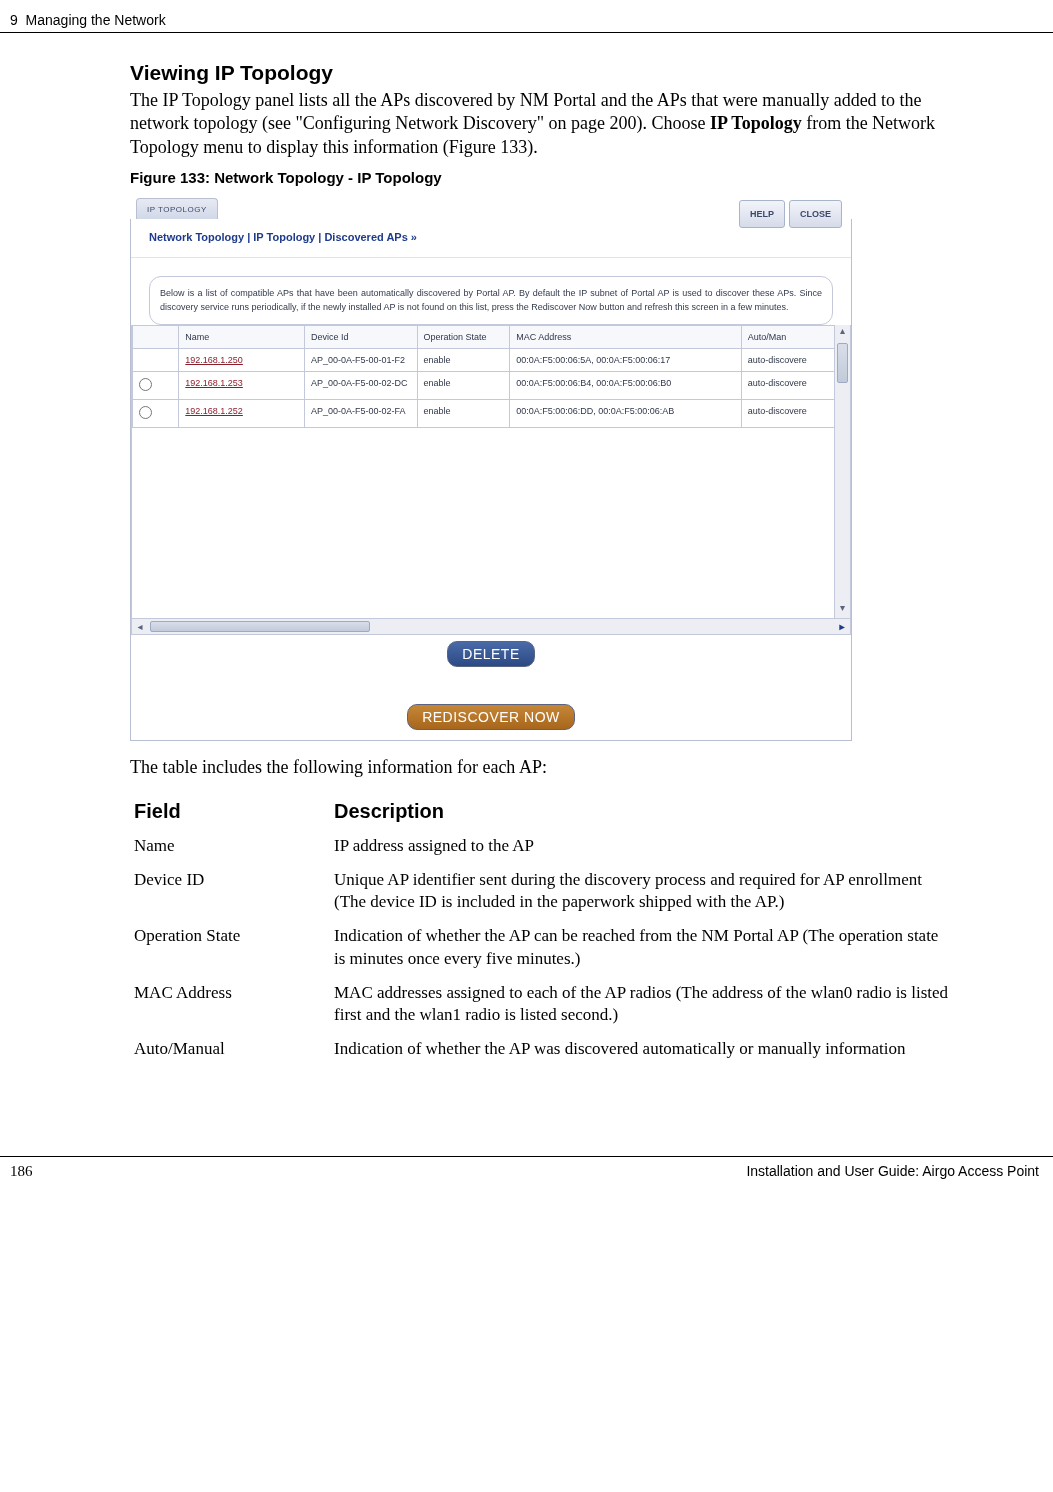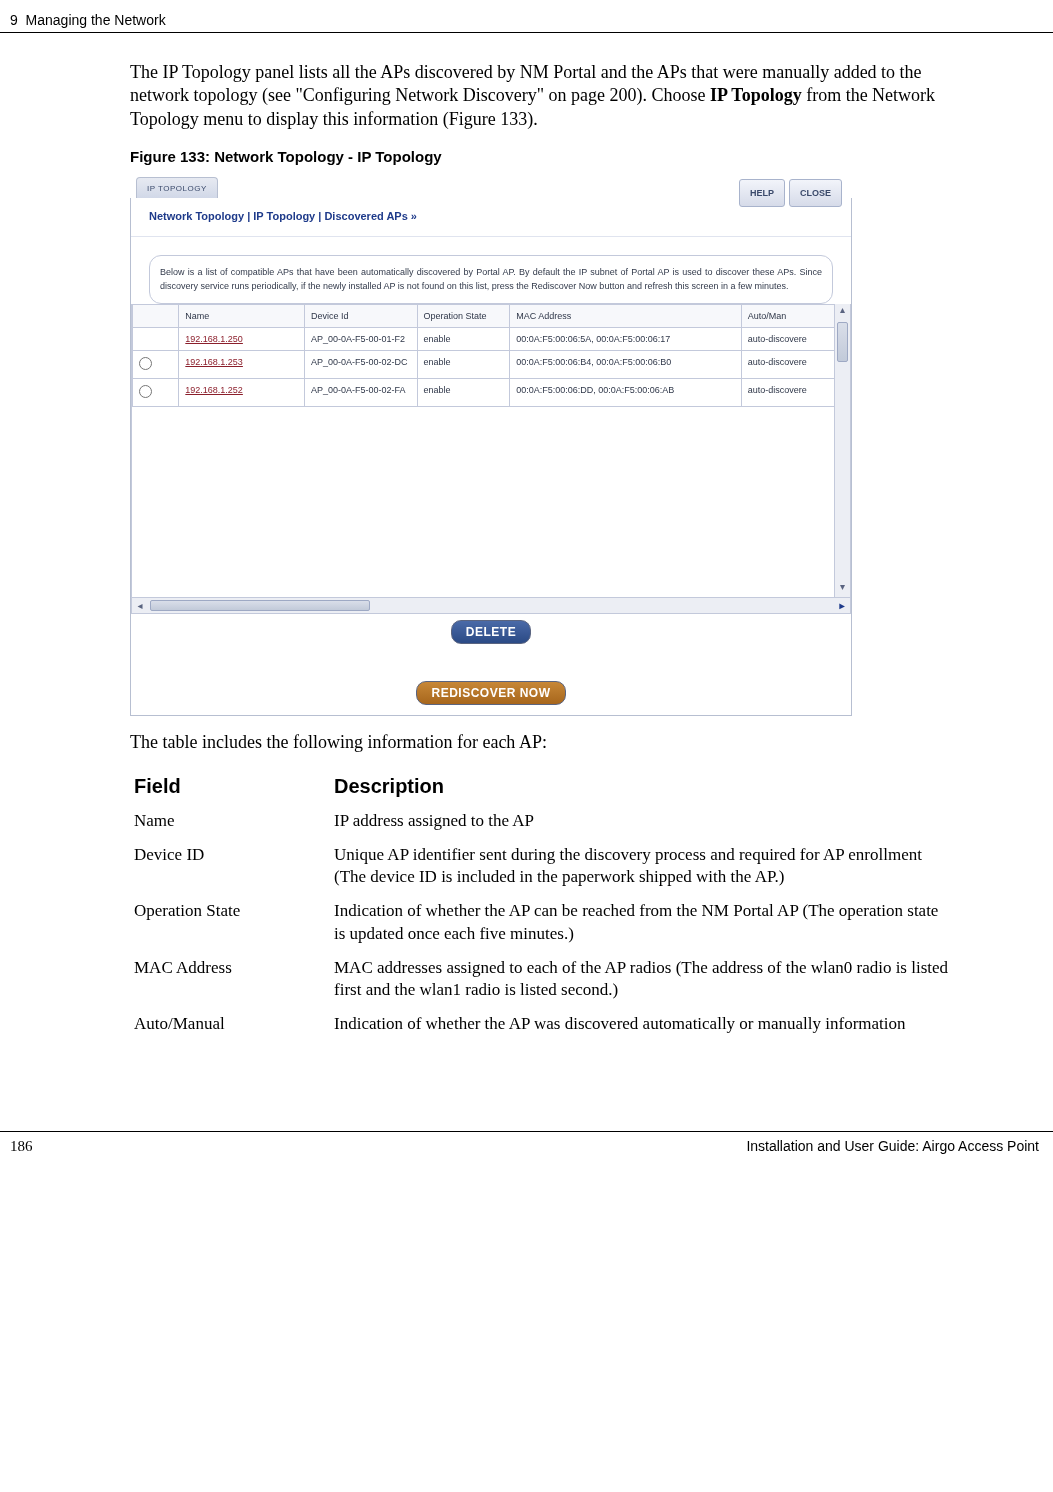--- a/index.html
+++ b/index.html
@@ -33,21 +33,21 @@
     p.body-text {
       font-size: 18px;
       line-height: 1.3;
       margin-bottom: 6px;
     }
     .bold { font-weight: bold; }
     .fig-caption {
       font-family: Arial, Helvetica, sans-serif;
       font-weight: bold;
       font-size: 15px;
-      margin-top: 17px;
+      margin-top: 10px;
       margin-bottom: 6px;
     }
     .screenshot-figure {
       width: 722px;
       background: #fafafa;
       position: relative;
       border: none;
     }
     .tab-strip {
       display: flex;
@@ -182,22 +182,22 @@
     .hscroll .arrow { position: absolute; top: 0; bottom: 0; width: 16px; text-align: center; font-size: 10px; color: #5a6480; line-height: 16px; }
     .hscroll .arrow.left { left: 0; }
     .hscroll .arrow.right { right: 0; color: #1e3a8a; font-weight: bold; }
     .action-row {
       text-align: center;
       padding: 6px 0;
     }
     .pill-btn {
       display: inline-block;
       font-family: Verdana, Arial, sans-serif;
-      font-size: 12px;
-      font-weight: bold;
+      font-size: 14px;
+      font-weight: normal;
       letter-spacing: 0.5px;
       color: #fff;
       padding: 4px 14px;
       border-radius: 10px;
       border: 1px solid #5a6480;
     }
     .pill-blue { background: linear-gradient(#4a6aa8,#2b4a85); }
     .pill-orange { background: linear-gradient(#c78737,#a7661c); margin-top: 2px; }
     p.intro2 {
       font-size: 18px;
@@ -235,20 +235,21 @@
 </head>
 <body>
 
 <div class="page-header">
   <span class="chapter"><span>9</span>&nbsp;&nbsp;<span>Managing the Network</span></span>
   <span class="page-no-top"></span>
 </div>
 
 <div class="content">
 
+  <h2 class="section-title">Viewing IP Topology</h2>
 
   <p class="body-text">
     <span>The IP Topology panel lists all the APs discovered by NM Portal and the APs that were manually added to the network topology (see "Configuring Network Discovery" on page 200). Choose </span><span class="bold">IP Topology</span><span> from the Network Topology menu to display this information (Figure 133).</span>
   </p>
 
   <div class="fig-caption">Figure 133:    Network Topology - IP Topology</div>
 
   <div class="screenshot-figure">
     <div class="tab-strip">
       <div class="tab">IP TOPOLOGY</div>
@@ -348,21 +349,21 @@
       <tr>
         <td>Name</td>
         <td>IP address assigned to the AP</td>
       </tr>
       <tr>
         <td>Device ID</td>
         <td>Unique AP identifier sent during the discovery process and required for AP enrollment (The device ID is included in the paperwork shipped with the AP.)</td>
       </tr>
       <tr>
         <td>Operation State</td>
-        <td>Indication of whether the AP can be reached from the NM Portal AP (The operation state is updated once each five minutes.)</td>
+        <td>Indication of whether the AP can be reached from the NM Portal AP (The operation state is minutes once every five minutes.)</td>
       </tr>
       <tr>
         <td>MAC Address</td>
         <td>MAC addresses assigned to each of the AP radios (The address of the wlan0 radio is listed first and the wlan1 radio is listed second.)</td>
       </tr>
       <tr>
         <td>Auto/Manual</td>
         <td>Indication of whether the AP was discovered automatically or manually information</td>
       </tr>
     </tbody>

